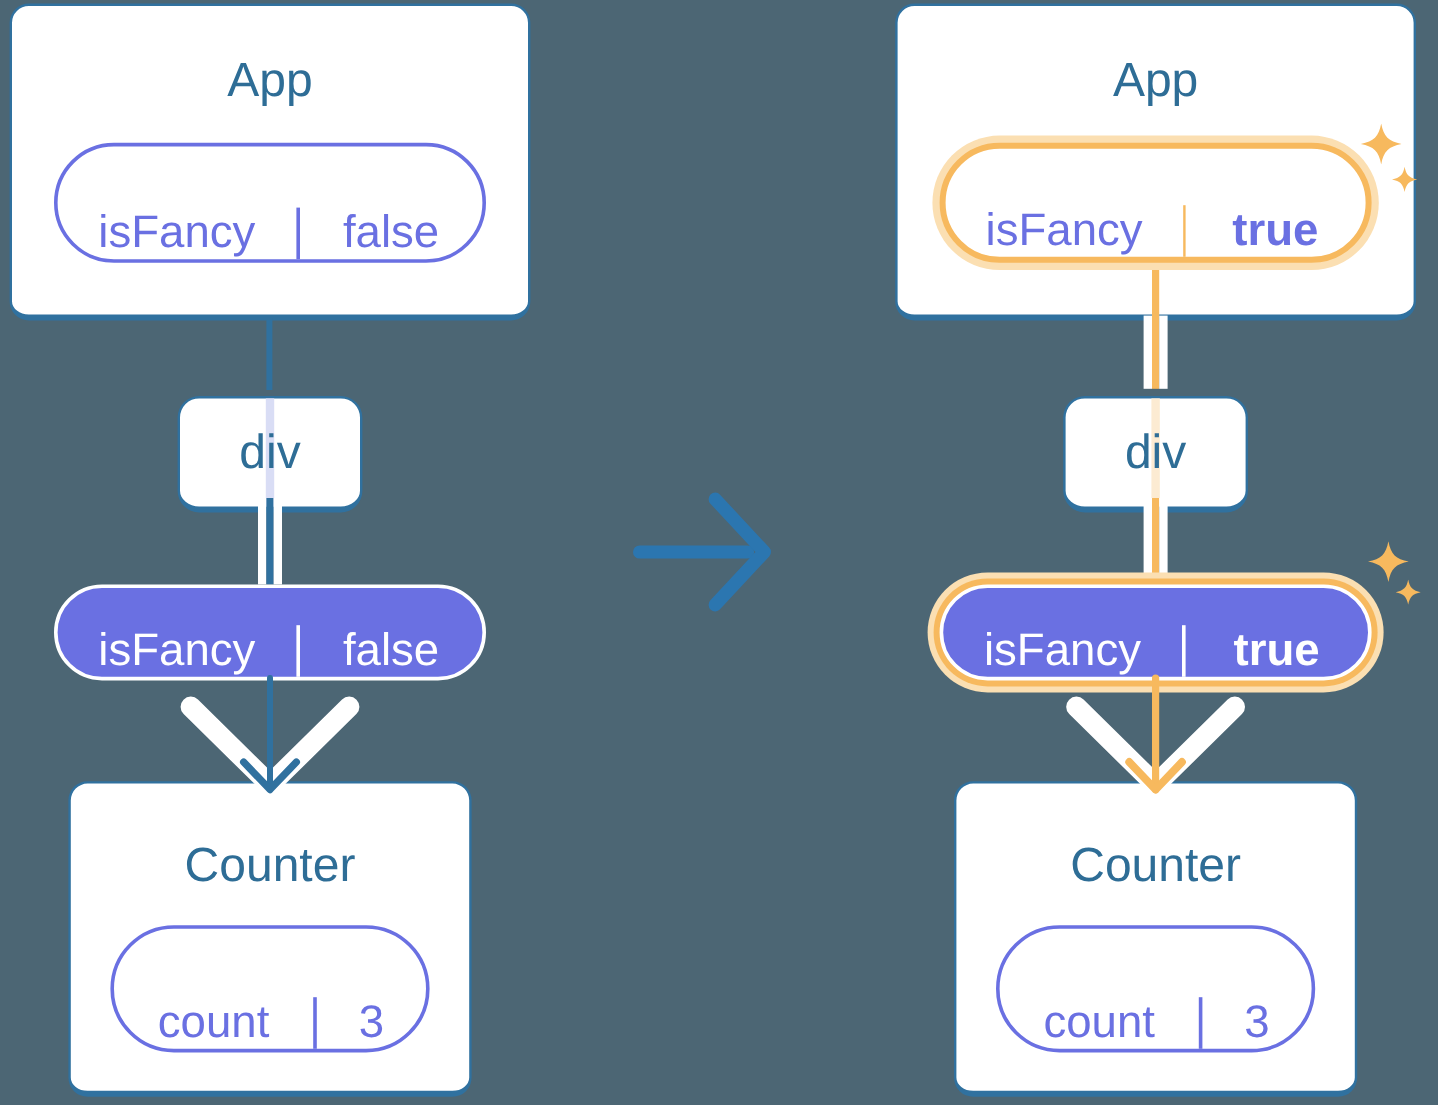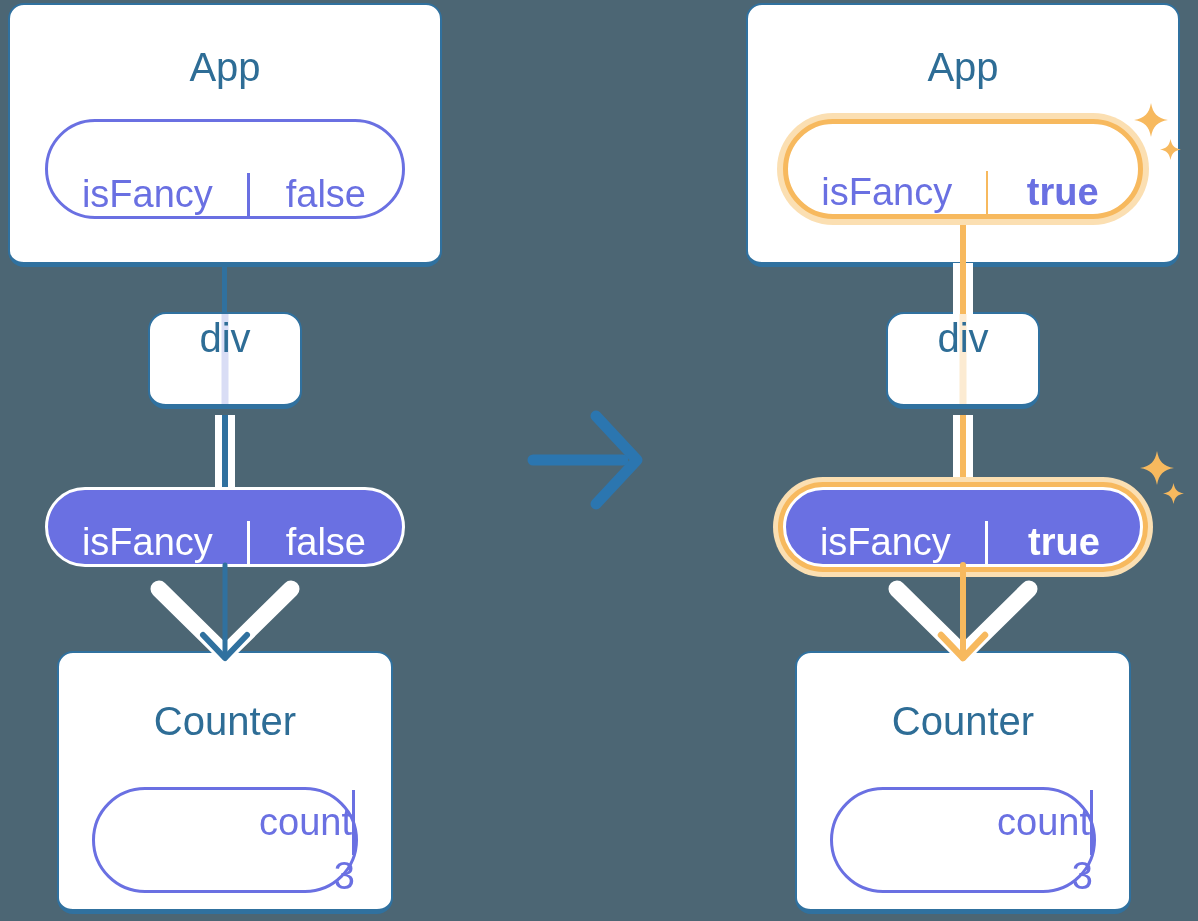--- a/index.html
+++ b/index.html
@@ -41,43 +41,43 @@
        background:var(--teal);}
   .conn-triple{position:absolute;left:215px;width:20px;display:flex;z-index:1;}
   .conn-triple .b-w{width:7px;background:#fff;}
   .conn-triple .b-m{width:6px;}
   #panel-before .conn-triple .b-m{background:var(--teal);}
   #panel-after .conn-triple .b-m{background:var(--orange);}
   .conn-div-pill{top:415px;height:72px;}
   #panel-after .conn-div-pill{height:66px;}
   .conn-app-div{top:263px;height:61px;}
 
-  .div-card{left:148px;top:312px;width:154px;height:97px;justify-content:flex-start;
+  .div-card{left:148px;top:330px;width:154px;height:97px;justify-content:center;
        border-radius:18px;}
   .div-card .card-title{position:relative;z-index:2;}
   .stripe{position:absolute;left:50%;transform:translateX(-50%);top:0;bottom:0;
        width:7px;z-index:1;}
   #panel-before .stripe{background:var(--stripe-lavender);}
   #panel-after .stripe{background:var(--stripe-peach);}
 
   .solid-pill{position:absolute;left:45px;top:487px;width:360px;height:80px;
        background:var(--purple);border:3px solid #fff;border-radius:46px;z-index:2;}
   .solid-pill .seg{color:#fff;}
   .solid-pill .key{flex:0 0 57%;border-right:3px solid #fff;}
   .solid-pill .val{flex:1;}
   .solid-pill.highlight{box-shadow:0 0 0 5px var(--orange),0 0 0 10px var(--peach);}
 
   .arrow-down{position:absolute;left:135px;top:561px;z-index:3;}
   .arrow-down .tail-line,.arrow-down .tail-head{stroke:var(--teal);}
   #panel-after .arrow-down .tail-line,
   #panel-after .arrow-down .tail-head{stroke:var(--orange);}
 
   .counter-card{left:57px;top:651px;width:336px;height:263px;padding-top:44px;}
-  .counter-card .card-title{margin-bottom:42px;}
-  .counter-pill{width:266px;height:106px;border:3px solid var(--purple);flex-direction:column;}
+  .counter-card .card-title{margin-bottom:26px;}
+  .counter-pill{width:266px;height:106px;border:3px solid var(--purple);}
   .counter-pill .key{flex:0 0 65%;border-right:3px solid var(--purple);}
   .counter-pill .val{flex:1;}
 
   .transition-arrow{position:absolute;left:523px;top:399px;}
   .transition-arrow line,.transition-arrow polyline{stroke:var(--arrow-blue);}
 
   .sparkle{position:absolute;z-index:4;}
   .sparkle path{fill:var(--orange);}
   .sp-top-big{left:396px;top:103px;width:34px;height:34px;}
   .sp-top-small{left:422px;top:139px;width:21px;height:21px;}

